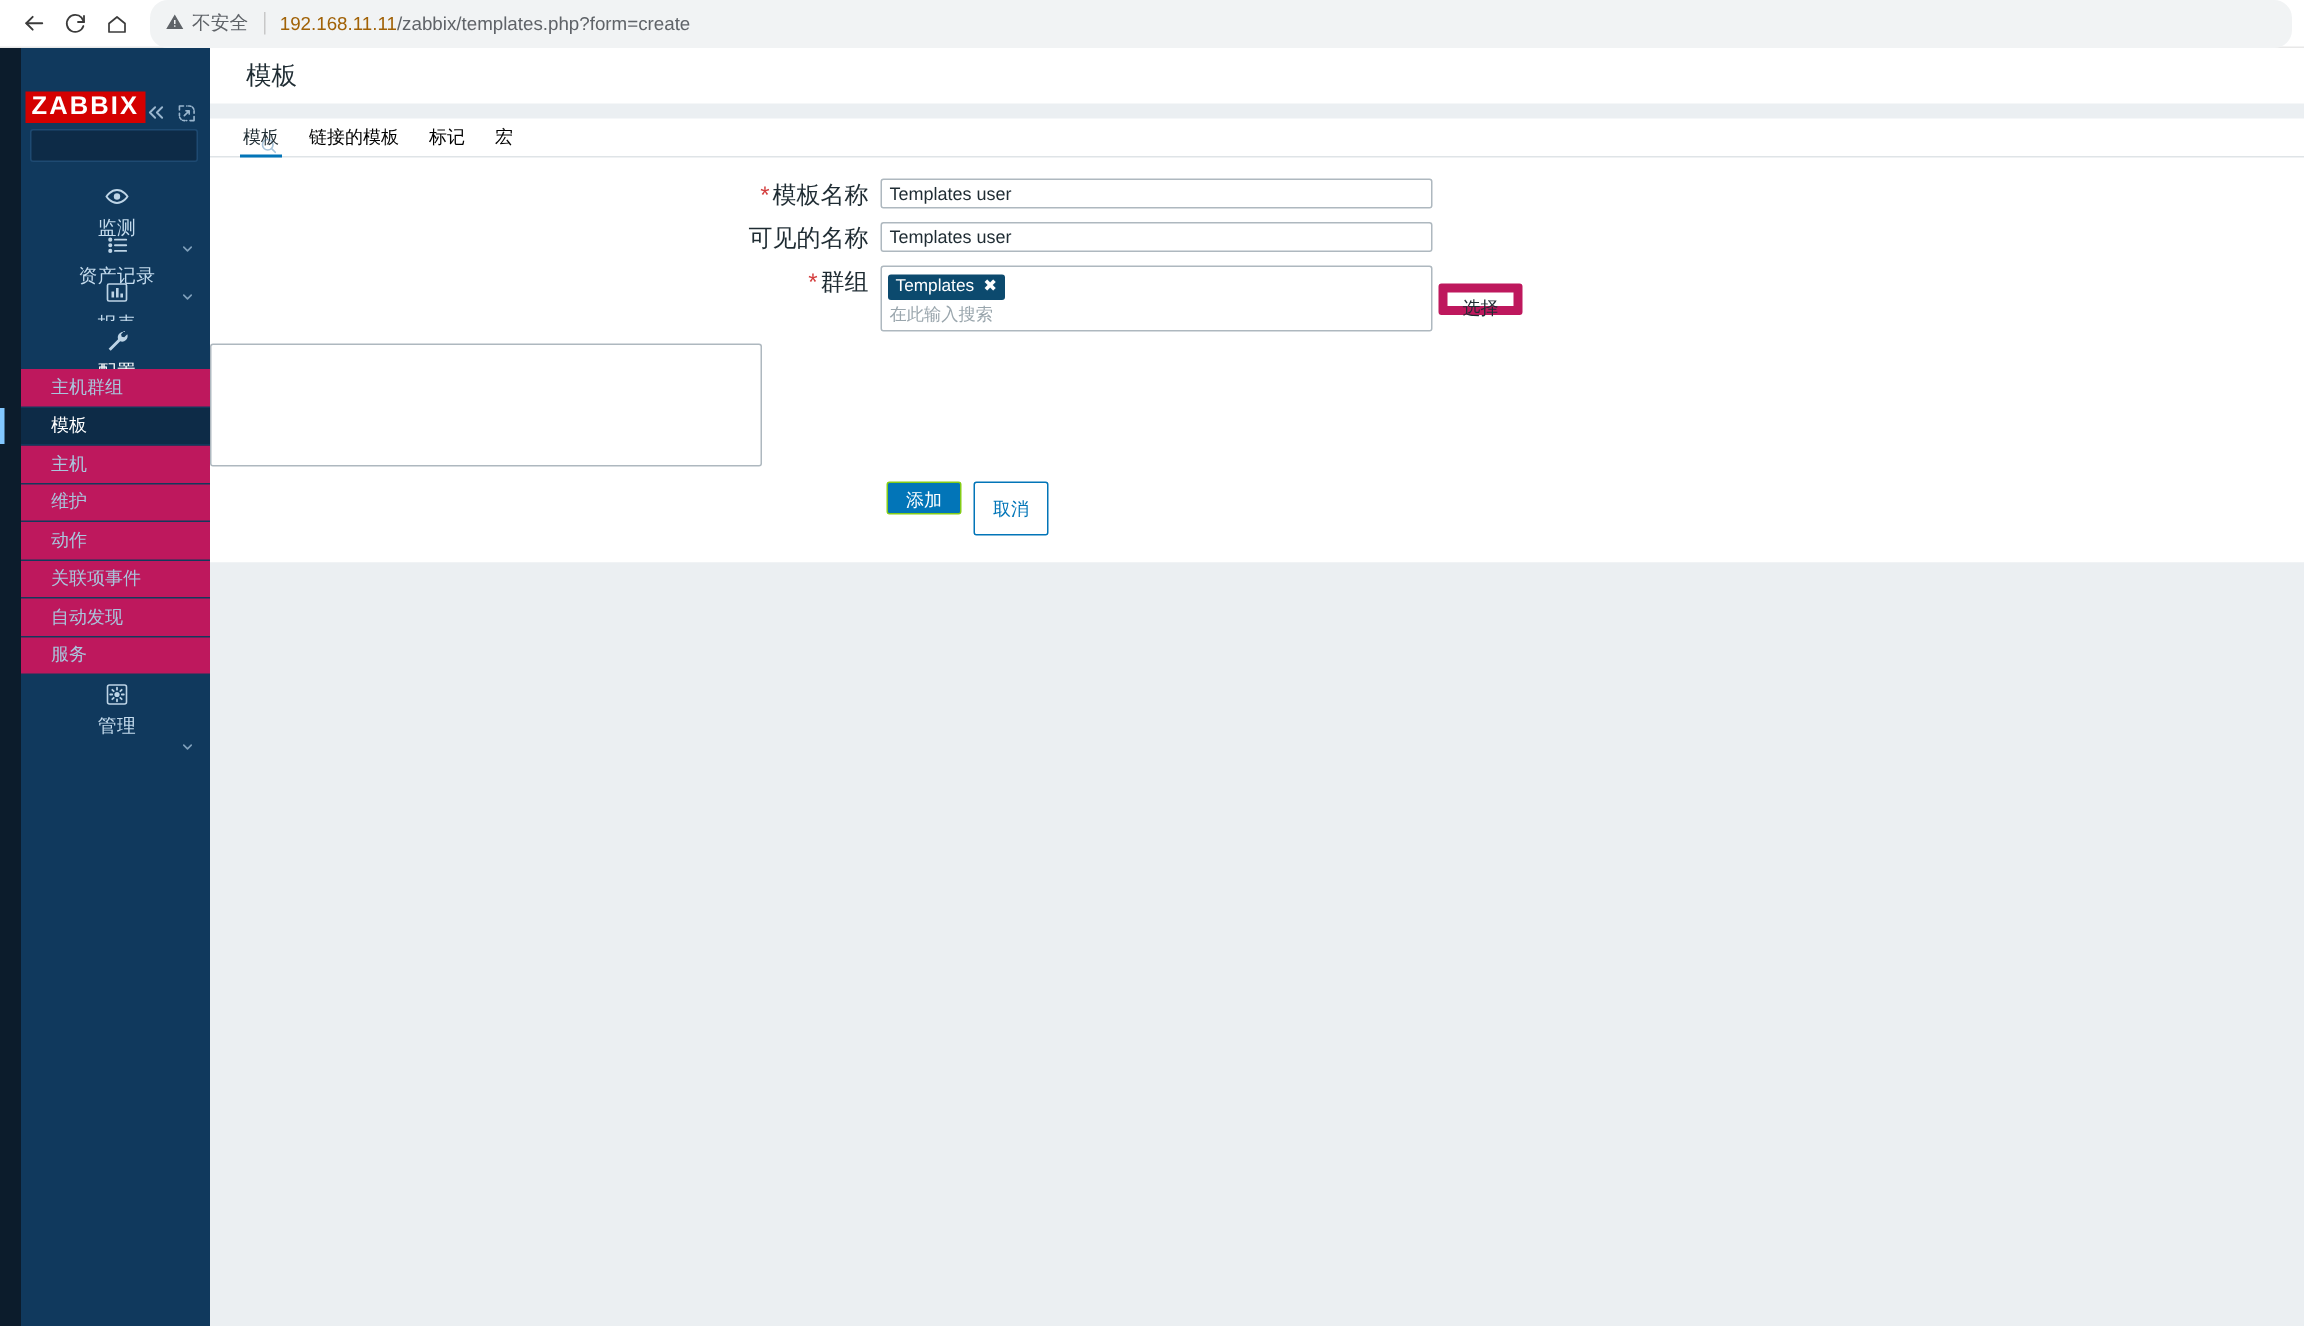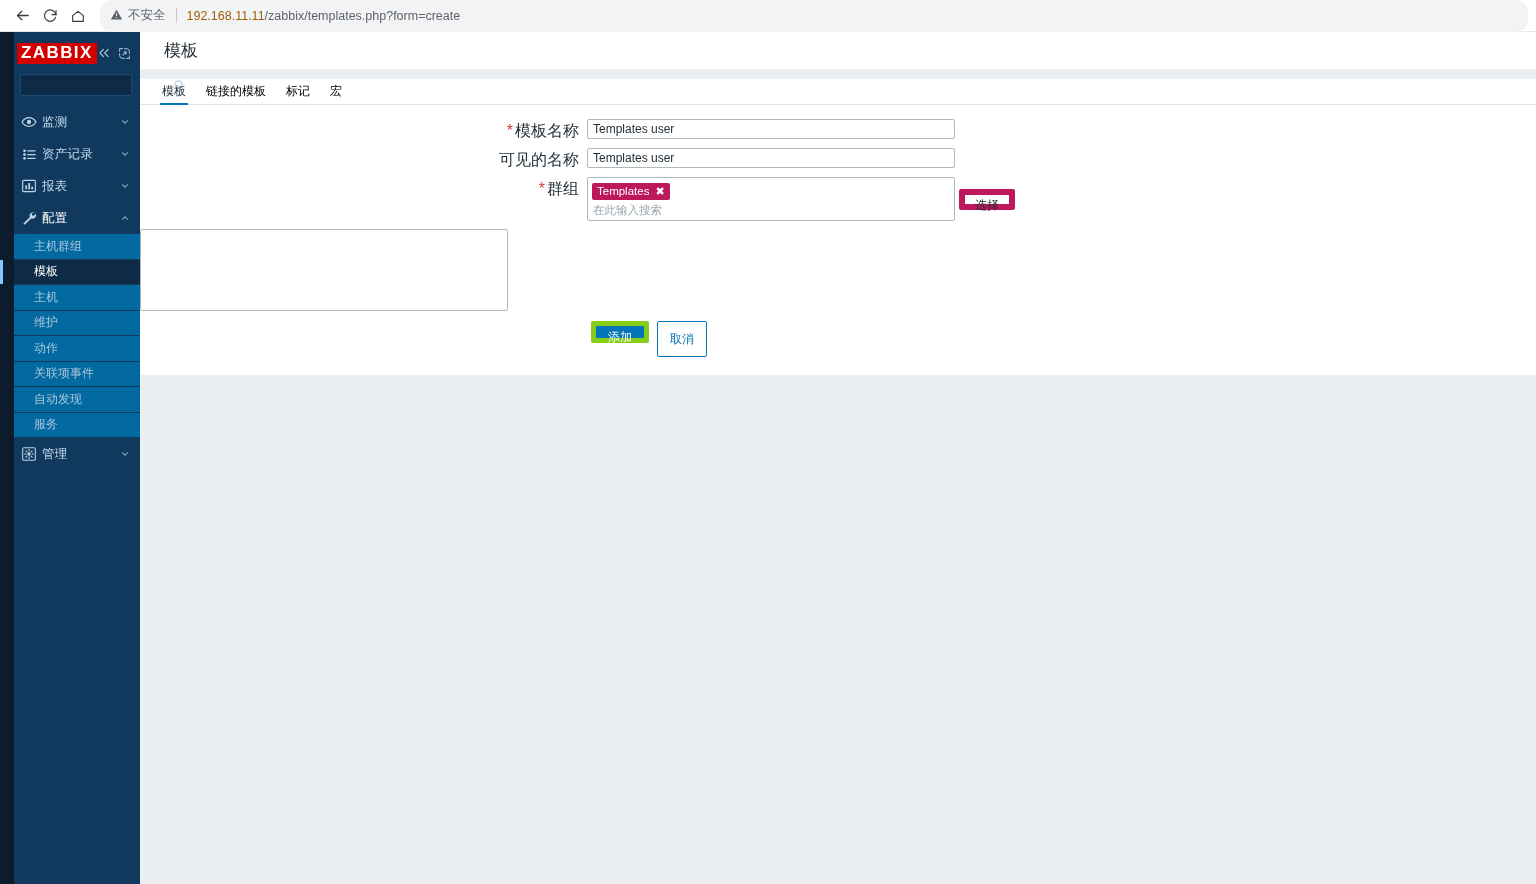--- a/index.html
+++ b/index.html
@@ -73,23 +73,23 @@
     color: #ffffff;
   }
   .sb-inner {
     position: absolute;
     left: 14px; top: 0; right: 0; bottom: 0;
     background: #10395d;
   }
   .sb-logo-row {
     height: 34px;
     display: flex;
-    align-items: center;
+    align-items: flex-end;
     padding: 0 6px 0 3px;
-    margin-top: 4px;
+    margin-top: 16px;
   }
   .zbx-logo {
     background: #d40000;
     color: #ffffff;
     font-weight: bold;
     font-size: 17px;
     letter-spacing: 1.4px;
     padding: 1px 4px 2px 4px;
     line-height: 18px;
     font-family: "Liberation Sans", sans-serif;
@@ -129,20 +129,21 @@
   .sb-search .mag { color: #a8c4da; display: flex; }
 
   .sb-menu { margin-top: 10px; }
   .sb-item {
     height: 32px;
     display: flex;
     align-items: center;
     padding-left: 2px;
     position: relative;
     cursor: pointer;
+    flex-direction: column;
   }
   .sb-item .ic {
     width: 26px;
     display: flex;
     align-items: center;
     justify-content: center;
     color: #bdd4e6;
     flex: 0 0 26px;
   }
   .sb-item .lbl {
@@ -153,21 +154,21 @@
   .sb-item.active .lbl { color: #ffffff; }
   .sb-item.active { background: #10395d; }
   .sb-item .chev {
     margin-left: auto;
     margin-right: 10px;
     color: #7e9fba;
     display: flex;
   }
 
   .sb-sub {
-    background: #0369a1;
+    background: #be185d;
     position: relative;
     font-family: Liberation Serif, serif;
   }
   .sb-subitem {
     height: 25.5px;
     display: flex;
     align-items: center;
     padding-left: 20px;
     font-size: 12px;
     color: #a9c6dd;
@@ -284,21 +285,21 @@
     width: 368px;
     min-height: 36px;
     border: 1px solid #aeb8bf;
     border-radius: 2px;
     background: #ffffff;
     padding: 3px 4px 2px 4px;
   }
   .chip {
     display: inline-flex;
     align-items: center;
-    background: #be185d;
+    background: #0c4a6e;
     color: #ffffff;
     font-size: 11.5px;
     padding: 1px 5px 2px 5px;
     border-radius: 2px;
     gap: 6px;
     line-height: 14px;
   }
   .chip .x {
     font-size: 11px;
     font-weight: bold;
@@ -326,21 +327,21 @@
   }
   .btn-grey {
     background: #ffffff;
     border: 6px solid #be185d;
     color: #1f2c33;
     padding: 3px 10px 4px 10px;
     height: 21px;
   }
   .btn-primary {
     background: #0275b8;
-    border: 5px solid #84cc16;
+    border: 1px solid #84cc16;
     color: #ffffff;
     padding: 4px 12px 5px 12px;
     height: 22px;
   }
   .btn-link {
     background: #ffffff;
     border: 1px solid #0275b8;
     color: #0275b8;
     padding: 4px 12px 5px 12px;
     height: 36px;

